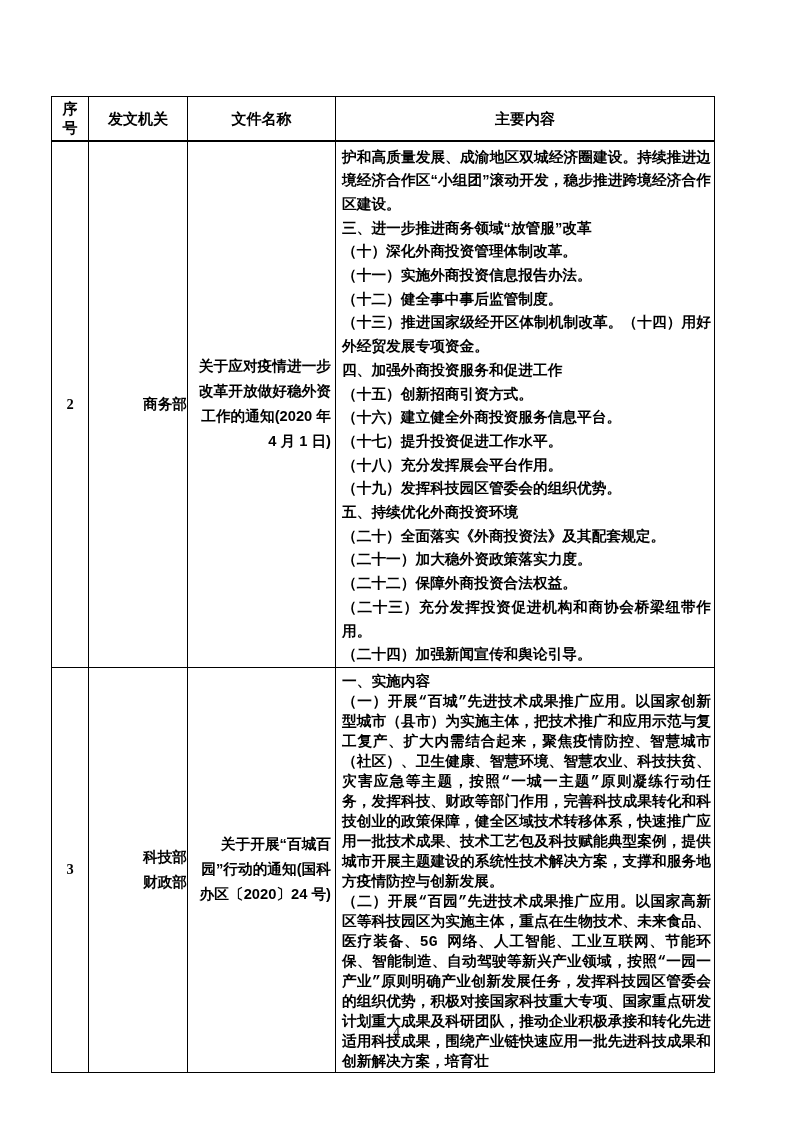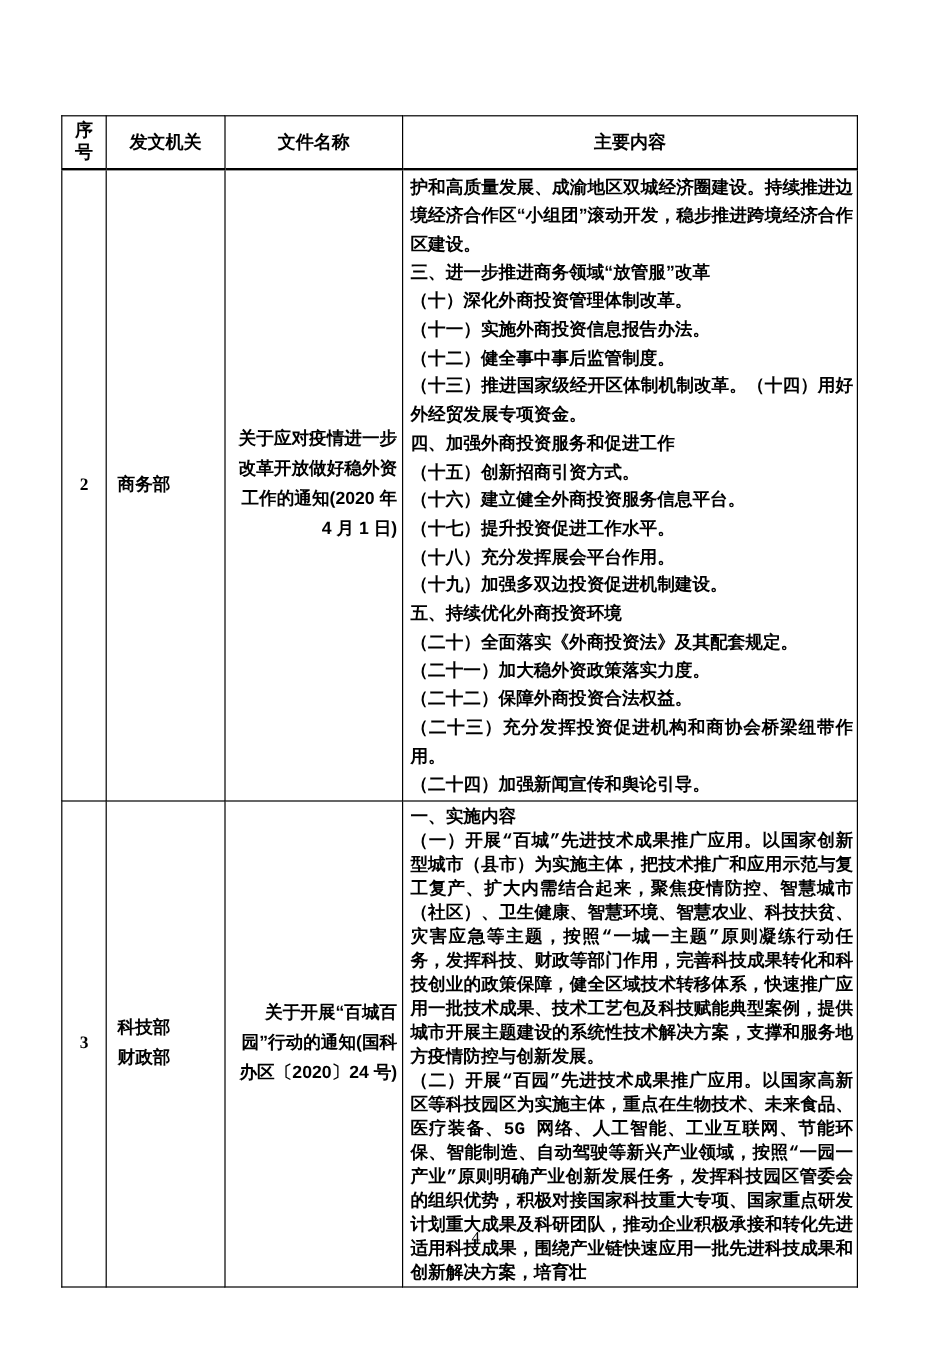--- a/index.html
+++ b/index.html
@@ -14,20 +14,21 @@
   .doc-table {
     position: absolute;
     left: 51px; top: 96px;
     width: 663px;
     border-collapse: collapse;
     table-layout: fixed;
   }
   .doc-table th, .doc-table td {
     border: 1.5px solid #000000;
     color: #000000;
+    text-align: right;
   }
   .header-row th {
     height: 44px;
     font-size: 15px;
     font-weight: bold;
     text-align: center;
     vertical-align: middle;
     line-height: 19px;
     border-bottom-width: 2px;
   }
@@ -106,21 +107,21 @@
           <div class="para">三、进一步推进商务领域“放管服”改革</div>
           <div class="para">（十）深化外商投资管理体制改革。</div>
           <div class="para">（十一）实施外商投资信息报告办法。</div>
           <div class="para">（十二）健全事中事后监管制度。</div>
           <div class="para">（十三）推进国家级经开区体制机制改革。（十四）用好外经贸发展专项资金。</div>
           <div class="para">四、加强外商投资服务和促进工作</div>
           <div class="para">（十五）创新招商引资方式。</div>
           <div class="para">（十六）建立健全外商投资服务信息平台。</div>
           <div class="para">（十七）提升投资促进工作水平。</div>
           <div class="para">（十八）充分发挥展会平台作用。</div>
-          <div class="para">（十九）加强多双边投资促进机制建设。</div>
+          <div class="para">（十九）发挥科技园区管委会的组织优势。</div>
           <div class="para">五、持续优化外商投资环境</div>
           <div class="para">（二十）全面落实《外商投资法》及其配套规定。</div>
           <div class="para">（二十一）加大稳外资政策落实力度。</div>
           <div class="para">（二十二）保障外商投资合法权益。</div>
           <div class="para">（二十三）充分发挥投资促进机构和商协会桥梁纽带作用。</div>
           <div class="para">（二十四）加强新闻宣传和舆论引导。</div>
         </td>
   </tr>
   <tr class="row-3">
     <td class="serial-cell">3</td>

